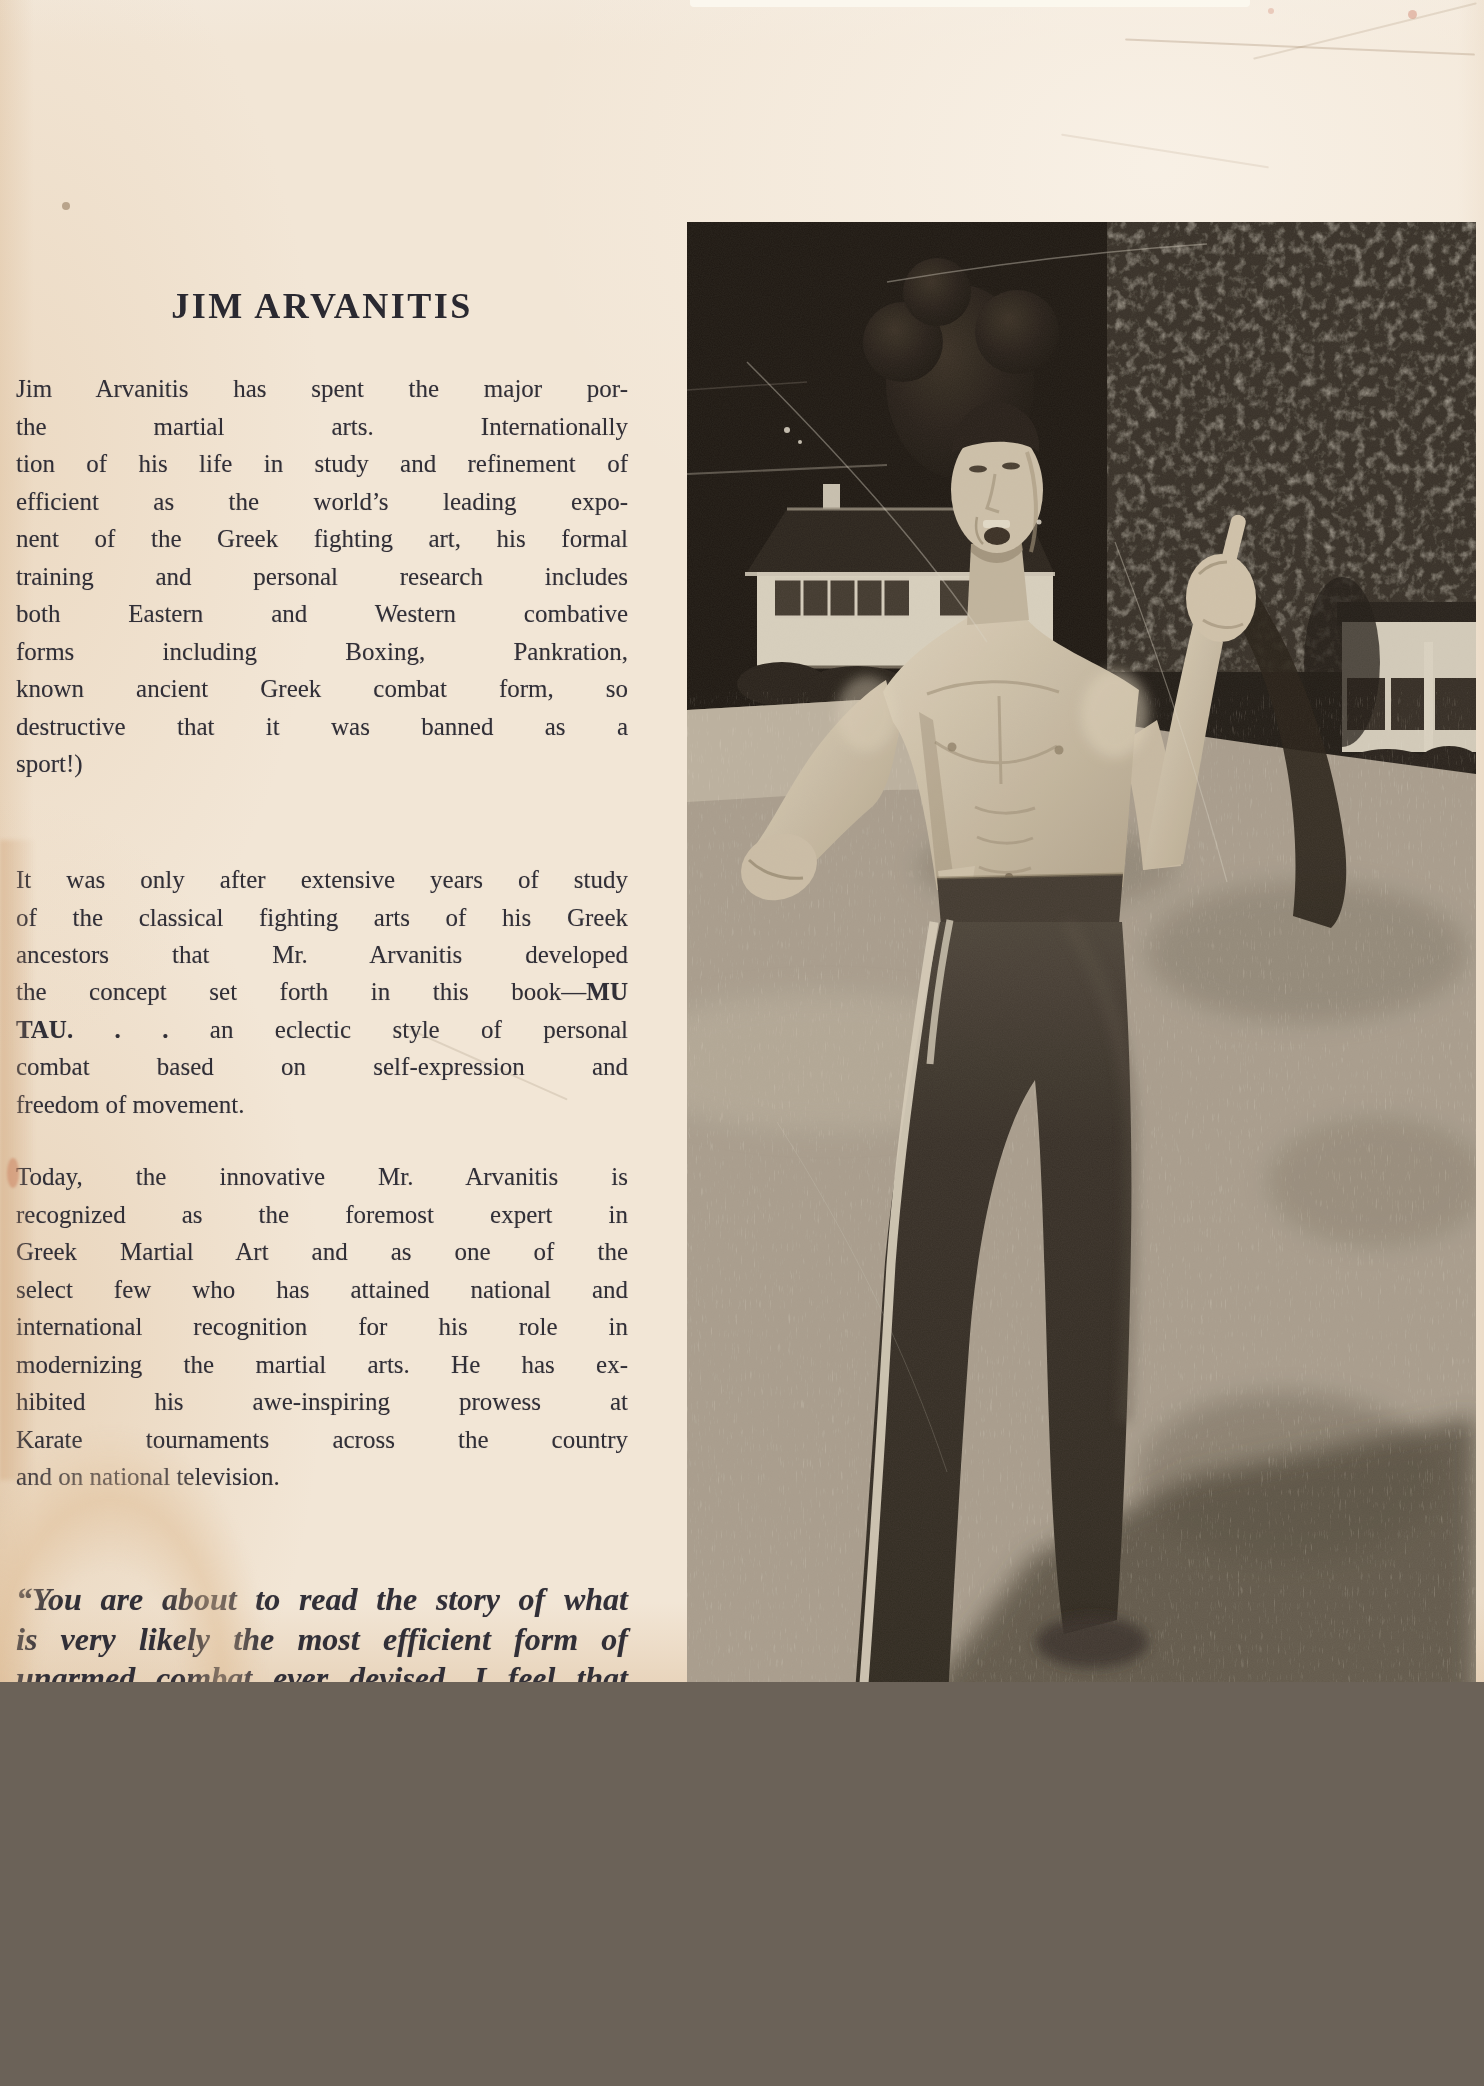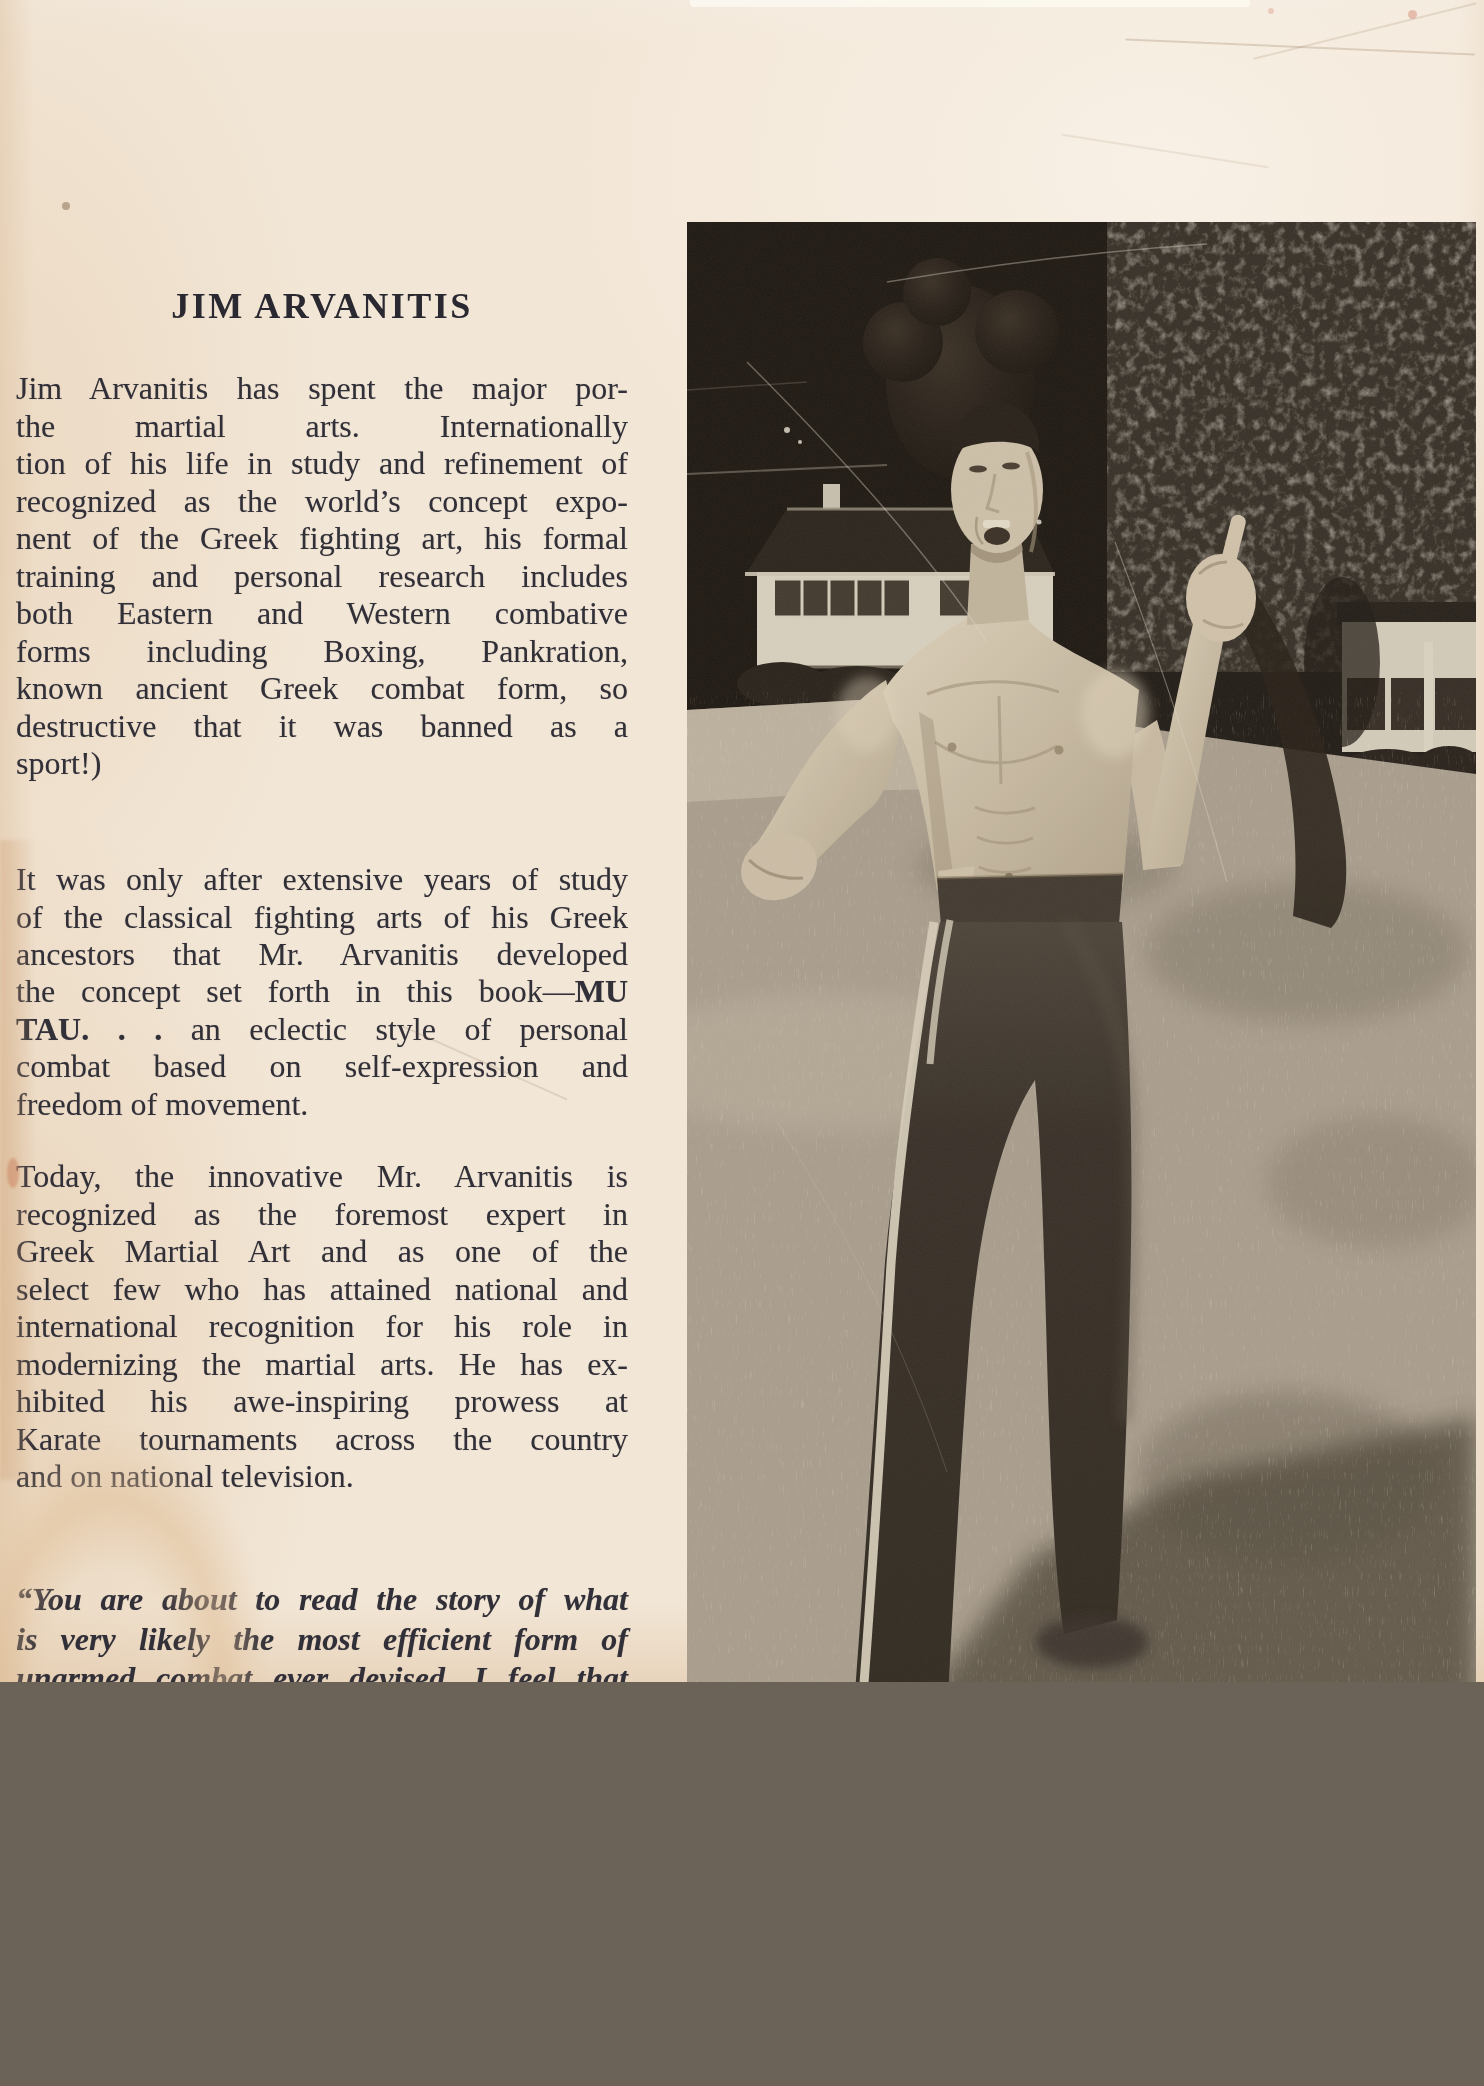--- a/index.html
+++ b/index.html
@@ -15,21 +15,21 @@
       linear-gradient(270deg, rgba(221,196,166,.30), rgba(221,196,166,0) 26px),
       linear-gradient(0deg, rgba(217,184,146,.38), rgba(217,184,146,0) 80px),
       linear-gradient(180deg, rgba(243,234,222,.6), rgba(243,234,222,0) 46px);
   }
   .block{position:absolute;left:16px;width:612px;}
   .title{
     top:288px;text-align:center;font-weight:bold;font-size:36px;line-height:1;
     letter-spacing:2.5px;color:#2a2931;
   }
   .jline{
-    font-size:32px;line-height:37.5px;white-space:normal;
+    font-size:25px;line-height:37.5px;white-space:normal;
     text-align:justify;text-align-last:justify;
     text-shadow:0 0 1px rgba(49,47,55,.25);
   }
   .endleft .jline:last-child{text-align-last:left;font-family:Liberation Serif, serif;}
   .p1{top:370px;}
   .p2a{top:861px;}
   .l4{top:973px;} .l5{top:1011px;}
   .p2b{top:1048px;}
   .p3{top:1158px;}
   .quote{top:1580px;}
@@ -49,21 +49,21 @@
 <body>
 
 <div class="page">
 
   <div class="block title">JIM ARVANITIS</div>
 
   <div class="block p1 endleft">
       <div class="jline">Jim Arvanitis has spent the major por-</div>
       <div class="jline">the martial arts. Internationally</div>
       <div class="jline">tion of his life in study and refinement of</div>
-      <div class="jline">recognized as the world’s concept expo-</div>
+      <div class="jline">efficient as the world’s leading expo-</div>
       <div class="jline">nent of the Greek fighting art, his formal</div>
       <div class="jline">training and personal research includes</div>
       <div class="jline">both Eastern and Western combative</div>
       <div class="jline">forms including Boxing, Pankration,</div>
       <div class="jline">known ancient Greek combat form, so</div>
       <div class="jline">destructive that it was banned as a</div>
       <div class="jline">sport!)</div>
     </div>
 
   <div class="block p2a">

